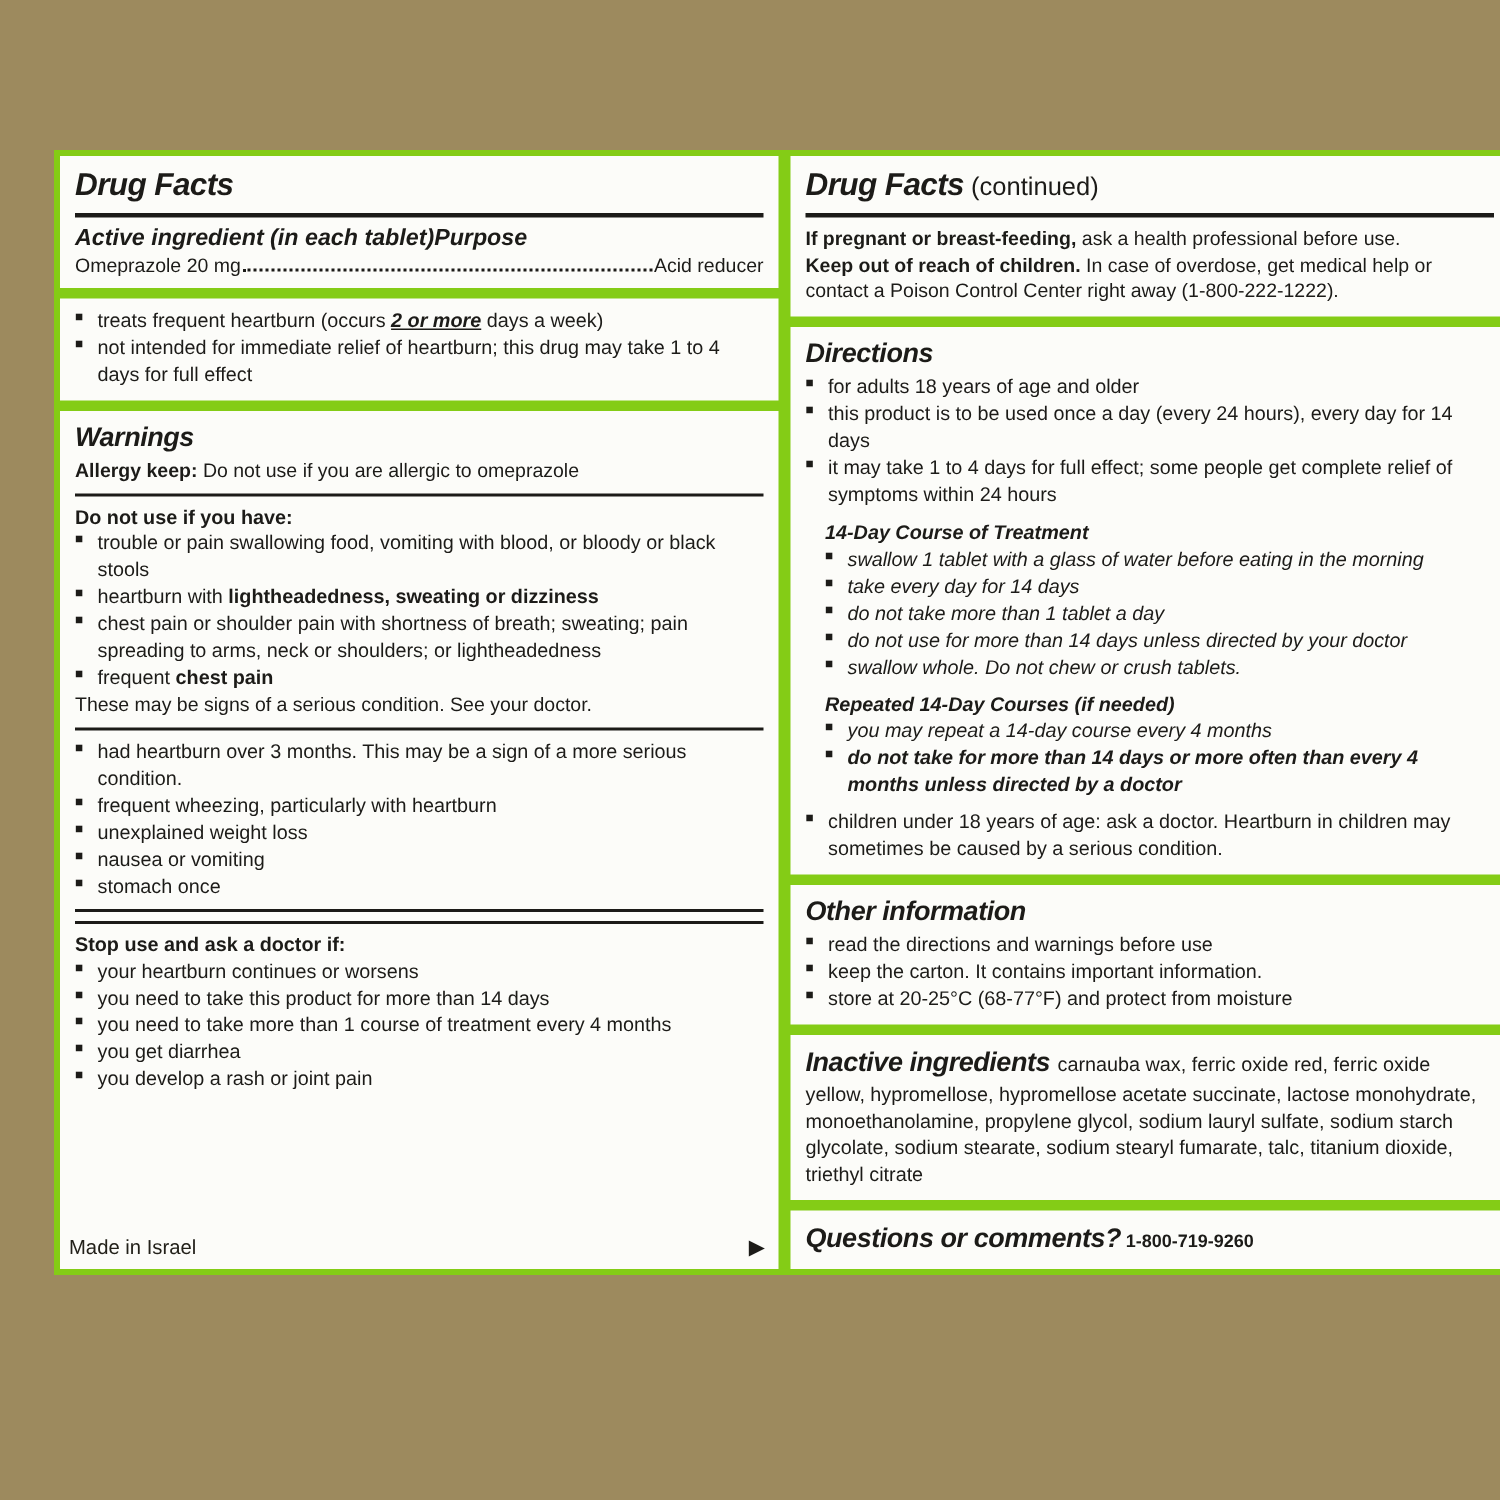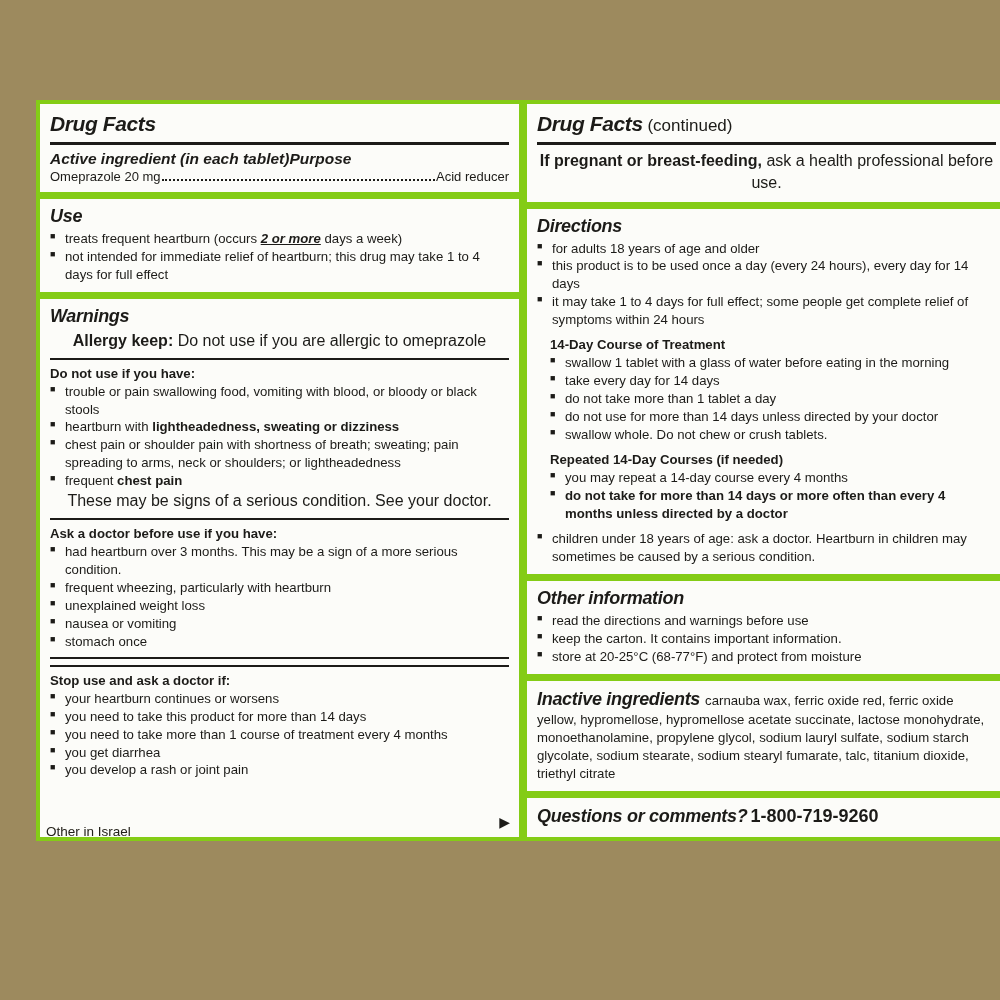--- a/index.html
+++ b/index.html
@@ -27,36 +27,36 @@
   .rule { border-top:3px solid #1c1b18; margin:2px 0 5px 0; }
   .thinrule { border-top:2px solid #1c1b18; margin:6px 0 5px 0; }
 
   .colhead-row { display:flex; justify-content:flex-start; align-items:baseline;
                  font-weight:bold; font-style:italic; font-size:15.5px; margin-top:3px; }
   .dotted-row { display:flex; align-items:baseline; font-size:13px; margin-top:1px;justify-content:space-between; }
   .dots { flex:1 1 auto; border-bottom:2px dotted #1c1b18; margin:0 1px 3px 1px; min-width:10px; }
 
   .heading { font-size:18px; font-weight:bold; font-style:italic; letter-spacing:-0.3px; margin:1px 0 3px 0; }
   .subhead { font-weight:bold; font-size:13.2px; line-height:1.36; margin-top:2px; }
-  .para { font-size:16px; line-height:1.36;text-align:center; }
+  .para { font-size:13px; line-height:1.36; }
   .bullet { display:flex; font-size:13.2px; line-height:1.36; }
   .sq { flex:0 0 15px; width:15px; font-size:9px; line-height:inherit; }
   .btext { flex:1 1 auto; }
   .b { font-weight:bold; }
   .i { font-style:italic; }
   .u { text-decoration:underline; }
-  .group { margin:7px 0 0 13px; }
+  .group { margin:7px 0 0 13px;font-style:italic; }
   .group + .bullet, .group + .para { margin-top:7px; }
 
   .runin { font-size:13.2px; line-height:1.36; }
   .runin-head { font-size:18px; font-weight:bold; font-style:italic; letter-spacing:-0.3px; padding-right:5px; }
 
   .qa { display:flex; align-items:baseline; padding:2px 0; }
   .qa-head { font-size:18px; font-weight:bold; font-style:italic; letter-spacing:-0.3px; }
-  .qa-phone { font-weight:bold; font-size:18px; margin-left:3px; }
+  .qa-phone { font-weight:bold; font-size:12px; margin-left:3px; }
 
   .arrow { position:absolute; right:9px; bottom:8px; font-size:14px; line-height:1; }
 
   .made-in { position:absolute; left:46px; top:824px; font-size:13.5px; color:#23211a; }
 </style>
 </head>
 <body>
 
 <div class="stage">
   <div class="panels">
@@ -68,21 +68,20 @@
             <span class="colh">Active ingredient (in each tablet)</span>
             <span class="colh">Purpose</span>
           </div>
           <div class="dotted-row">
             <span class="dval">Omeprazole 20 mg</span>
             <span class="dots"></span>
             <span class="dval">Acid reducer</span>
           </div>
         </div>
         <div class="section">
-          <div class="heading">Use</div>
           <div class="bullet">
             <span class="sq">■</span>
             <span class="btext"><span class="plain">treats frequent heartburn (occurs </span><span class="b i u">2 or more</span><span class="plain"> days a week)</span></span>
           </div>
           <div class="bullet">
             <span class="sq">■</span>
             <span class="btext">not intended for immediate relief of heartburn; this drug may take 1 to 4 days for full effect</span>
           </div>
         </div>
         <div class="section grow">
@@ -101,21 +100,20 @@
           <div class="bullet">
             <span class="sq">■</span>
             <span class="btext">chest pain or shoulder pain with shortness of breath; sweating; pain spreading to arms, neck or shoulders; or lightheadedness</span>
           </div>
           <div class="bullet">
             <span class="sq">■</span>
             <span class="btext"><span class="plain">frequent </span><span class="b">chest pain</span></span>
           </div>
           <div class="para">These may be signs of a serious condition. See your doctor.</div>
           <div class="thinrule"></div>
-          <div class="subhead">Ask a doctor before use if you have:</div>
           <div class="bullet">
             <span class="sq">■</span>
             <span class="btext">had heartburn over 3 months. This may be a sign of a more serious condition.</span>
           </div>
           <div class="bullet">
             <span class="sq">■</span>
             <span class="btext">frequent wheezing, particularly with heartburn</span>
           </div>
           <div class="bullet">
             <span class="sq">■</span>
@@ -153,20 +151,21 @@
             <span class="btext">you develop a rash or joint pain</span>
           </div>
           <div class="arrow">▶</div>
         </div>
       </div>
     <div class="column">
         <div class="section">
           <div class="title"><span class="t">Drug Facts</span><span class="suffix"> (continued)</span></div>
           <div class="rule"></div>
           <div class="para"><span class="b">If pregnant or breast-feeding,</span><span class="plain"> ask a health professional before use.</span></div>
+          <div class="para"><span class="b">Keep out of reach of children.</span><span class="plain"> In case of overdose, get medical help or contact a Poison Control Center right away (1-800-222-1222).</span></div>
         </div>
         <div class="section grow">
           <div class="heading">Directions</div>
           <div class="bullet">
             <span class="sq">■</span>
             <span class="btext">for adults 18 years of age and older</span>
           </div>
           <div class="bullet">
             <span class="sq">■</span>
             <span class="btext">this product is to be used once a day (every 24 hours), every day for 14 days</span>
@@ -233,14 +232,14 @@
           <div class="runin"><span class="runin-head">Inactive ingredients</span><span class="runin-text">carnauba wax, ferric oxide red, ferric oxide yellow, hypromellose, hypromellose acetate succinate, lactose monohydrate, monoethanolamine, propylene glycol, sodium lauryl sulfate, sodium starch glycolate, sodium stearate, sodium stearyl fumarate, talc, titanium dioxide, triethyl citrate</span></div>
         </div>
         <div class="section">
           <div class="qa">
             <span class="qa-head">Questions or comments?</span>
             <span class="qa-phone">1-800-719-9260</span>
           </div>
         </div>
       </div>
   </div>
-  <div class="made-in">Other in Israel</div>
+  <div class="made-in">Made in Israel</div>
 </div>
 
 </body></html>

